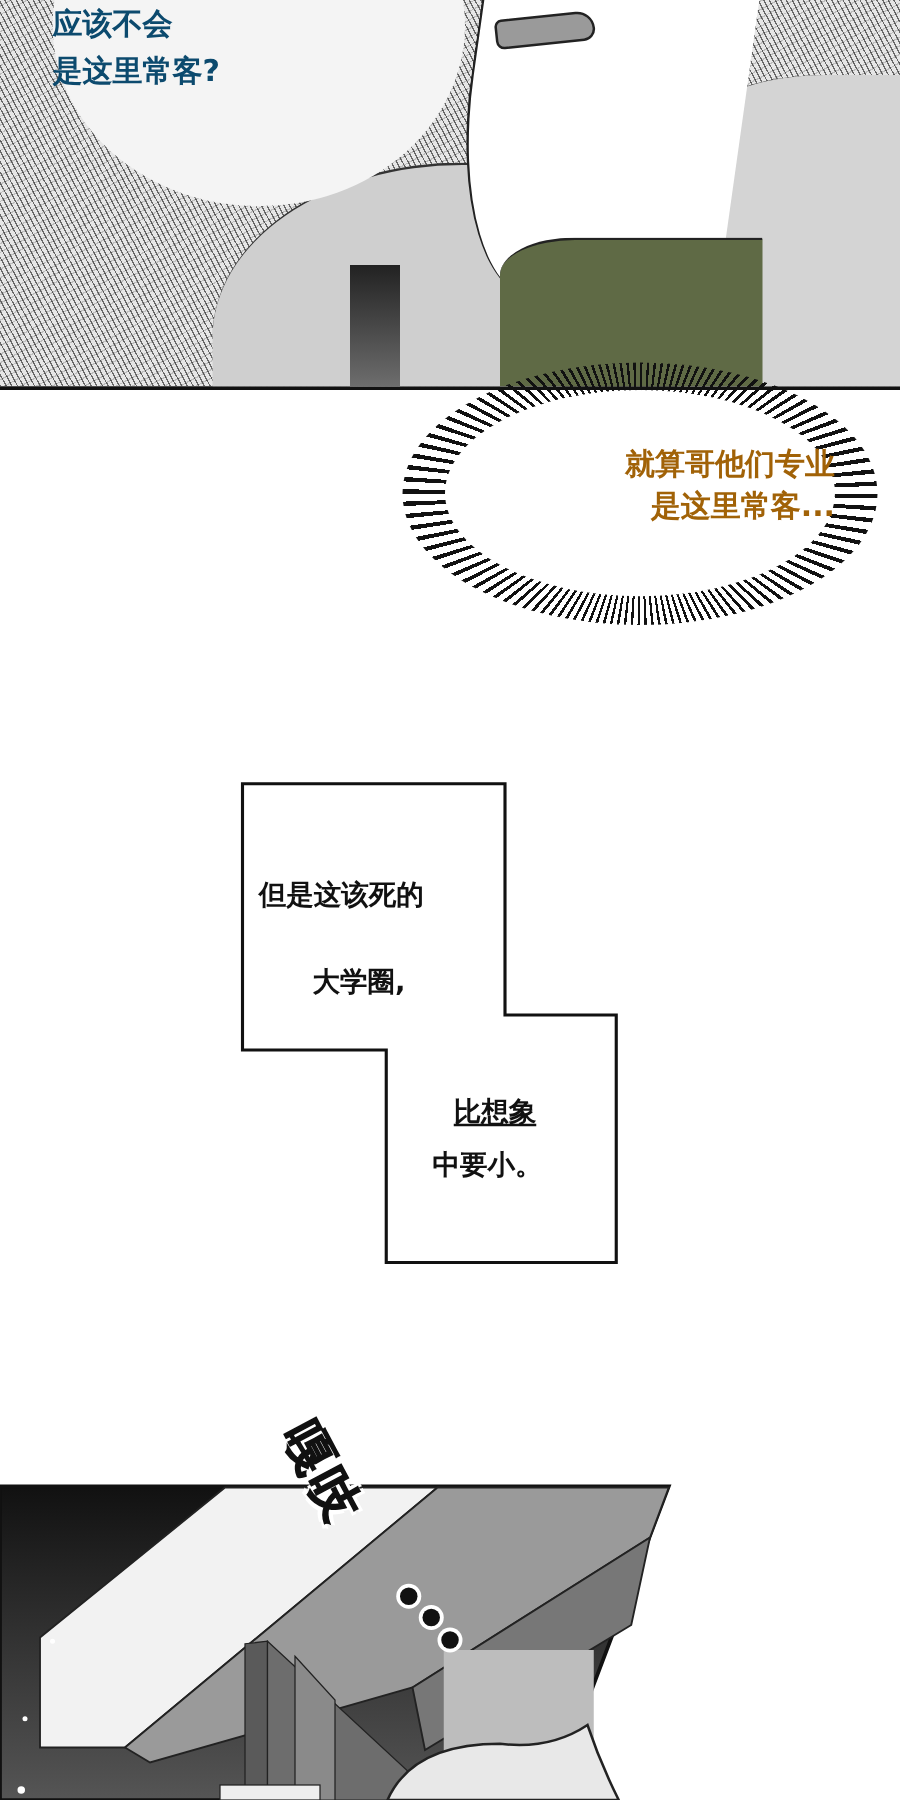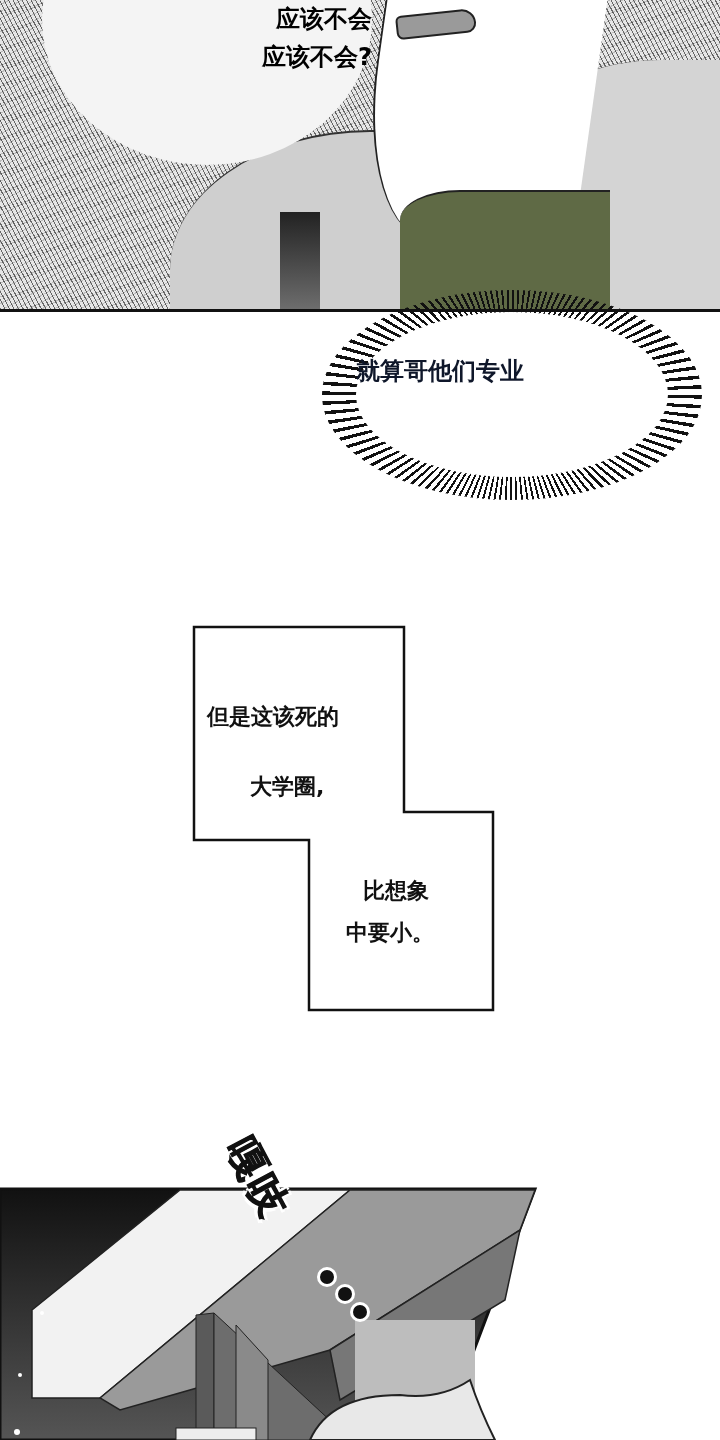--- a/index.html
+++ b/index.html
@@ -27,31 +27,31 @@
   .strap { position:absolute; left:280px; top:212px; width:40px; height:110px;
            background:linear-gradient(#222,#777); }
   .mouth { position:absolute; left:396px; top:12px; width:76px; height:20px; background:#9a9a9a;
            border:2px solid #222; border-radius:12px 30px 20px 14px; transform:rotate(-6deg); }
 
   .burst1 { position:absolute; left:42px; top:-125px; width:330px; height:290px; border-radius:50%;
     background:#f4f4f4;
     box-shadow: 0 0 0 10px rgba(0,0,0,.0); }
   .burst1::before { content:""; position:absolute; inset:-22px; border-radius:50%; z-index:-1;
     background: repeating-conic-gradient(#111 0 1.2deg, transparent 1.2deg 3deg); }
-  .burst1-text { position:absolute; left:0; right:0; top:125px; text-align:right;
-    font-size:24px; line-height:38px; font-weight:bold; color:#000000; }
+  .burst1-text { position:absolute; left:0; right:0; top:125px; text-align:left;
+    font-size:24px; line-height:38px; font-weight:bold; color:#0c4a6e; }
 
   
   .burst2-wrap { position:absolute; left:322px; top:290px; width:380px; height:210px; }
   .burst2-rays { position:absolute; inset:0; border-radius:50%;
     background: repeating-conic-gradient(#111 0 1.1deg, transparent 1.1deg 3deg); }
   .burst2 { position:absolute; left:34px; top:22px; width:312px; height:165px; border-radius:50%;
     background:#fff; }
-  .burst2-text { position:absolute; left:0; right:0; top:42px; text-align:left;
-    font-size:24px; line-height:34px; font-weight:bold; color:#0f172a; }
+  .burst2-text { position:absolute; left:0; right:0; top:42px; text-align:right;
+    font-size:24px; line-height:34px; font-weight:bold; color:#a16207; }
 
   
   .caption-svg { position:absolute; left:0; top:0; width:720px; height:1440px; pointer-events:none; }
   .cap-line { position:absolute; font-size:22px; font-weight:bold; color:#111; line-height:34px; white-space:nowrap; }
   .sfx { position:absolute; font-size:40px; font-weight:900; color:#111;
          -webkit-text-stroke:1px #111; text-shadow:0 0 0 #fff, 3px 3px 0 #fff, -3px -3px 0 #fff,
          3px -3px 0 #fff, -3px 3px 0 #fff; transform:rotate(62deg); transform-origin:left top; letter-spacing:2px; }
   .sfx-dots span { position:absolute; width:14px; height:14px; border-radius:50%; background:#111;
          box-shadow:0 0 0 3px #fff; }
 </style>
@@ -64,40 +64,41 @@
   <div class="jacket-left"></div>
   <div class="jacket-right"></div>
   <div class="neck"></div>
   <div class="shirt"></div>
   <div class="strap"></div>
   <div class="mouth"></div>
 
   <div class="burst1">
     <div class="burst1-text">
       <div>应该不会</div>
-      <div>应该不会?</div>
+      <div>是这里常客?</div>
     </div>
   </div>
 </div>
 
 <div class="burst2-wrap">
   <div class="burst2-rays"></div>
   <div class="burst2">
     <div class="burst2-text">
       <div>就算哥他们专业</div>
+      <div>是这里常客...</div>
     </div>
   </div>
 </div>
 
 <svg class="caption-svg" viewBox="0 0 720 1440">
   <polygon points="194,627 404,627 404,812 493,812 493,1010 309,1010 309,840 194,840" fill="#ffffff" stroke="#111111" stroke-width="2.5"></polygon>
 </svg>
 <div class="cap-line" style="left:207px;top:700px;">但是这该死的</div>
 <div class="cap-line" style="left:250px;top:770px;">大学圈,</div>
-<div class="cap-line" style="left:363px;top:874px;">比想象</div>
+<div class="cap-line" style="left:363px;top:874px;text-decoration:underline;">比想象</div>
 <div class="cap-line" style="left:346px;top:916px;">中要小。</div>
 
 <svg style="position:absolute;left:0;top:0;width:720px;height:1440px;" viewBox="0 0 720 1440">
   <defs>
     <linearGradient id="night" x1="0" y1="0" x2="0" y2="1">
       <stop offset="0" stop-color="#111"></stop>
         <stop offset="1" stop-color="#555"></stop>
     </linearGradient>
   </defs>
   <polygon points="0,1189 535,1189 440,1440 0,1440" fill="url(#night)" stroke="#111" stroke-width="3"></polygon>

